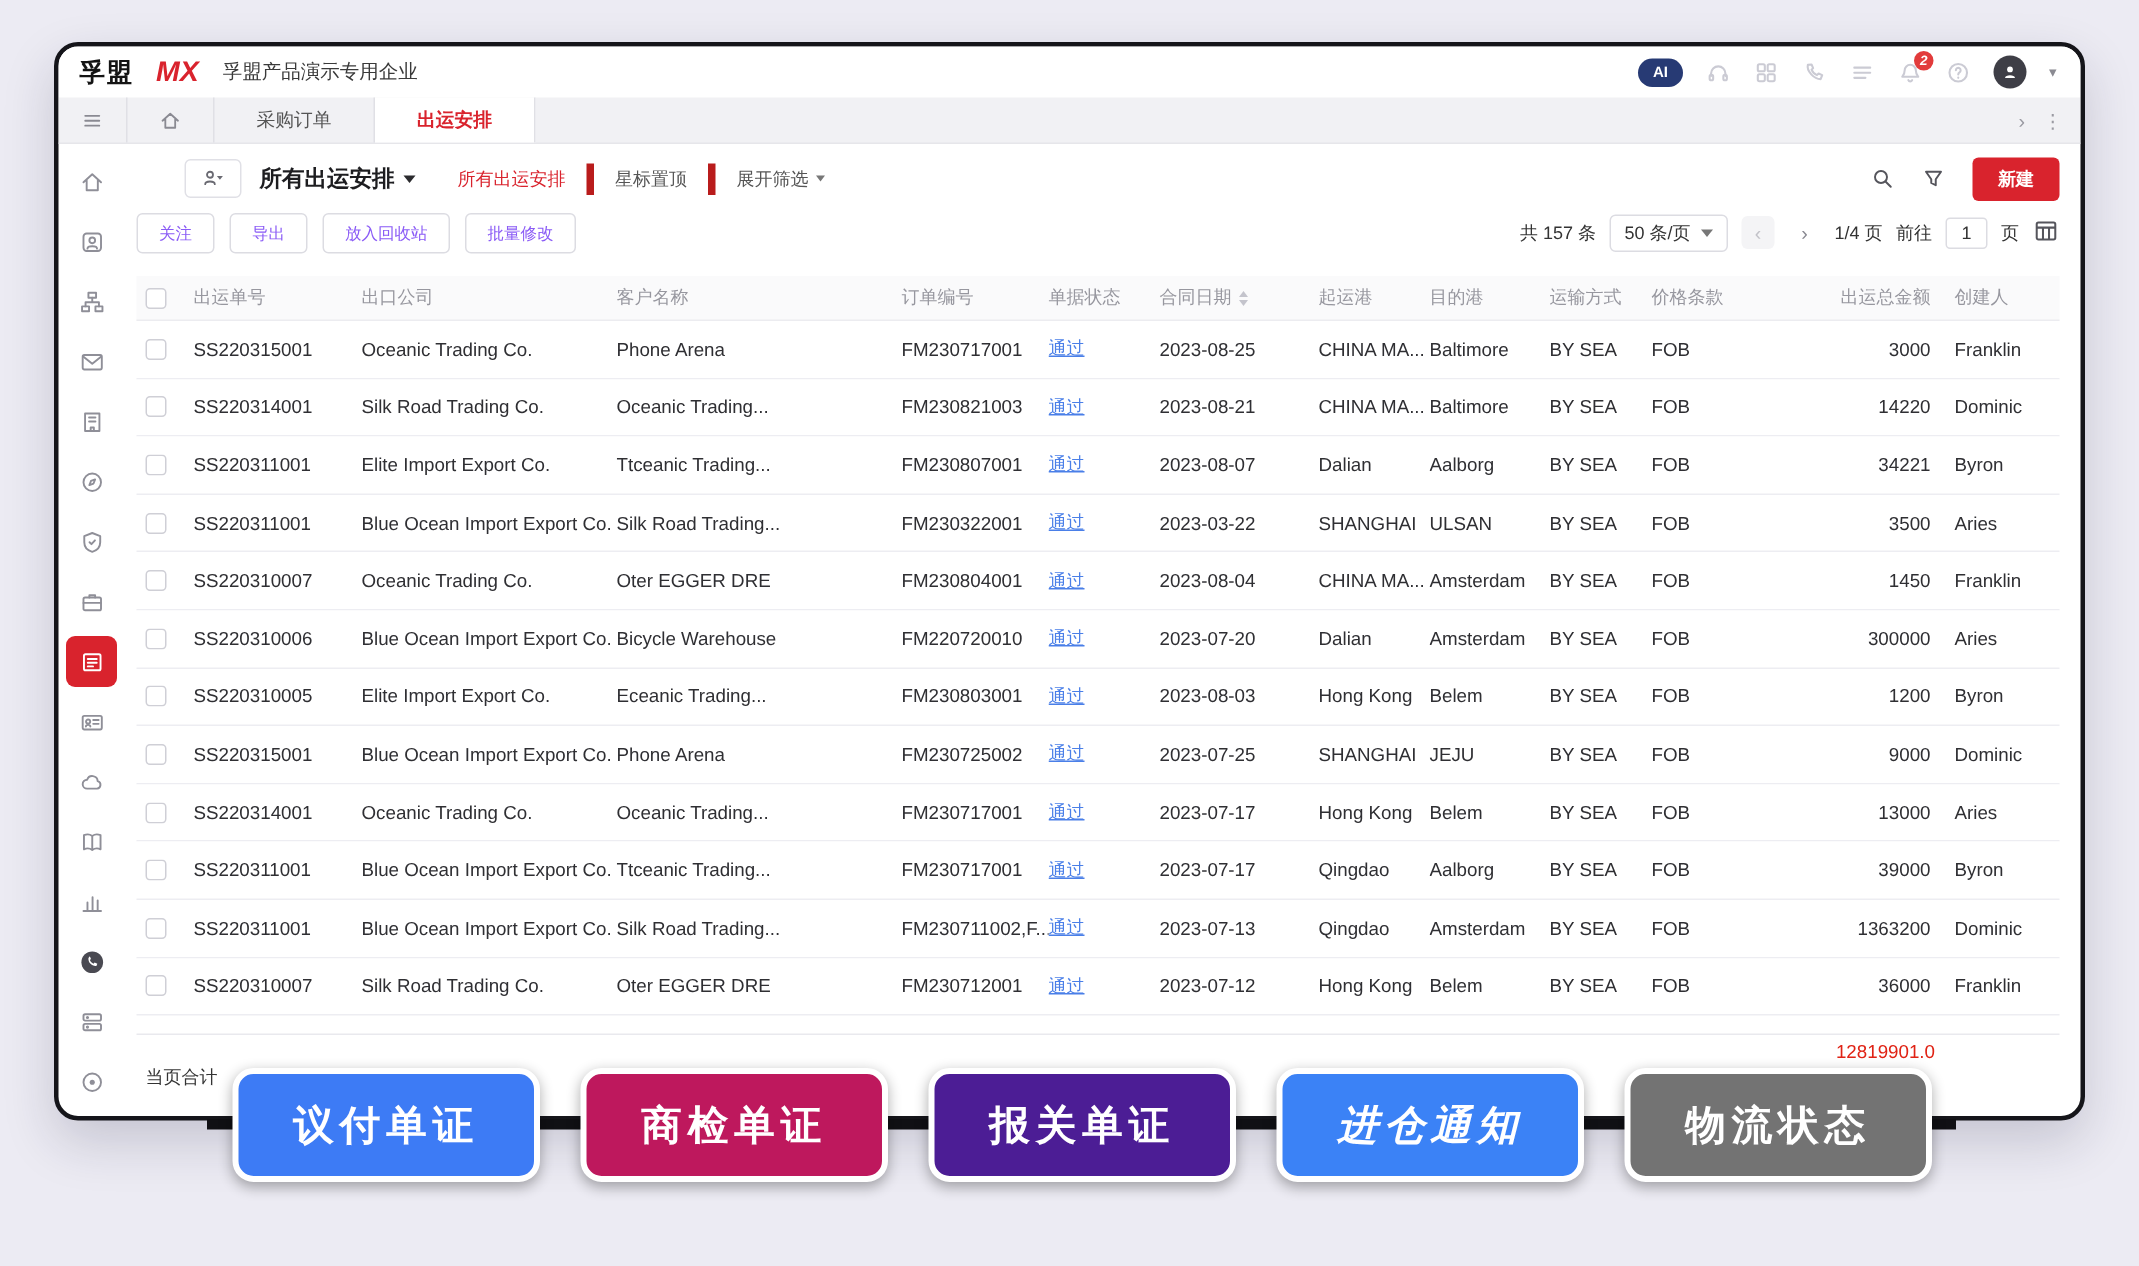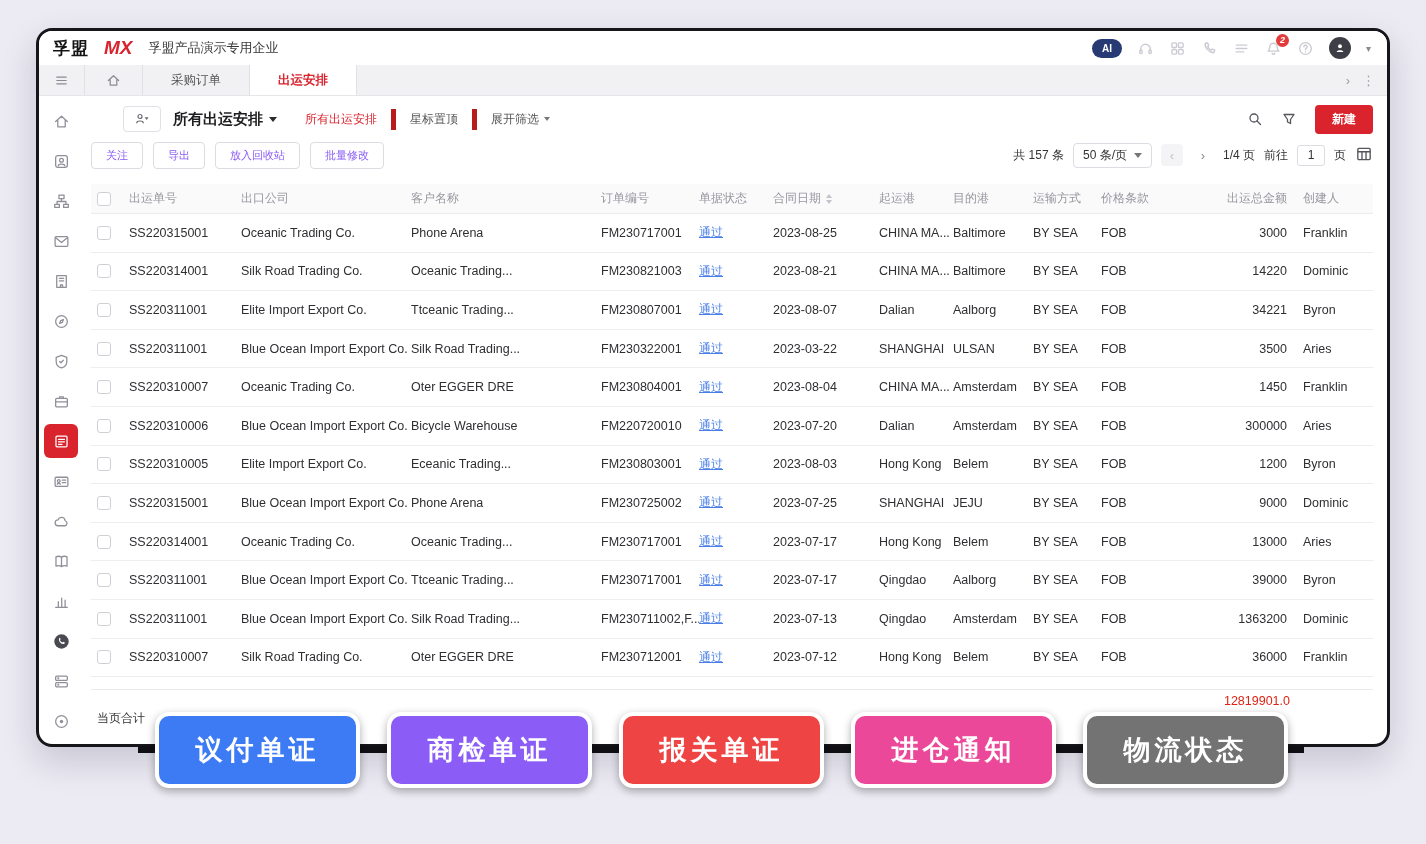--- a/index.html
+++ b/index.html
@@ -588,18 +588,18 @@
         </div>
       </div>
     </div>
   </div>
 </div>
 
 <div class="overlay">
   <div class="connector"></div>
   <div class="obtns" id="obtns">
       <div class="obtn" style="background: rgb(61, 123, 245);">议付单证</div>
-      <div class="obtn" style="background: #8b5cf6;">商检单证</div>
-      <div class="obtn" style="background: #ef4444;">报关单证</div>
-      <div class="obtn" style="background: #ec4899;">进仓通知</div>
+      <div class="obtn" style="background: #be185d;">商检单证</div>
+      <div class="obtn" style="background: #4c1d95;">报关单证</div>
+      <div class="obtn" style="background: #3b82f6; font-style: italic;">进仓通知</div>
       <div class="obtn" style="background: #737373;">物流状态</div>
     </div>
 </div>
 
 </body></html>

